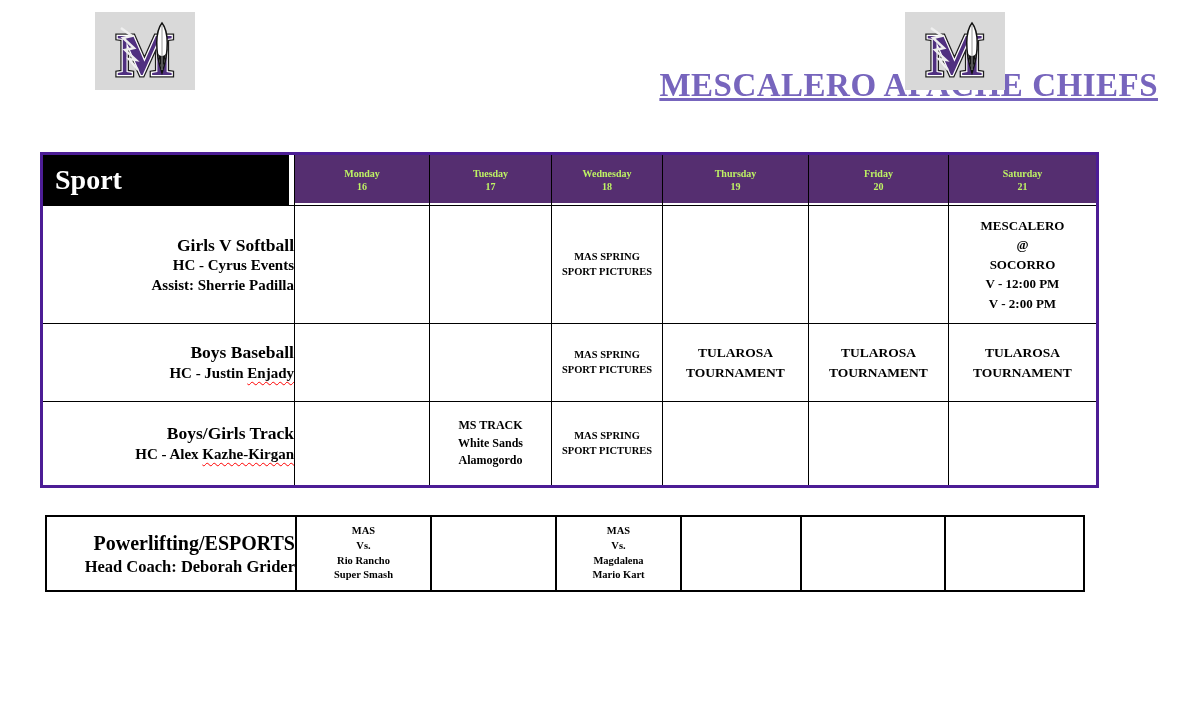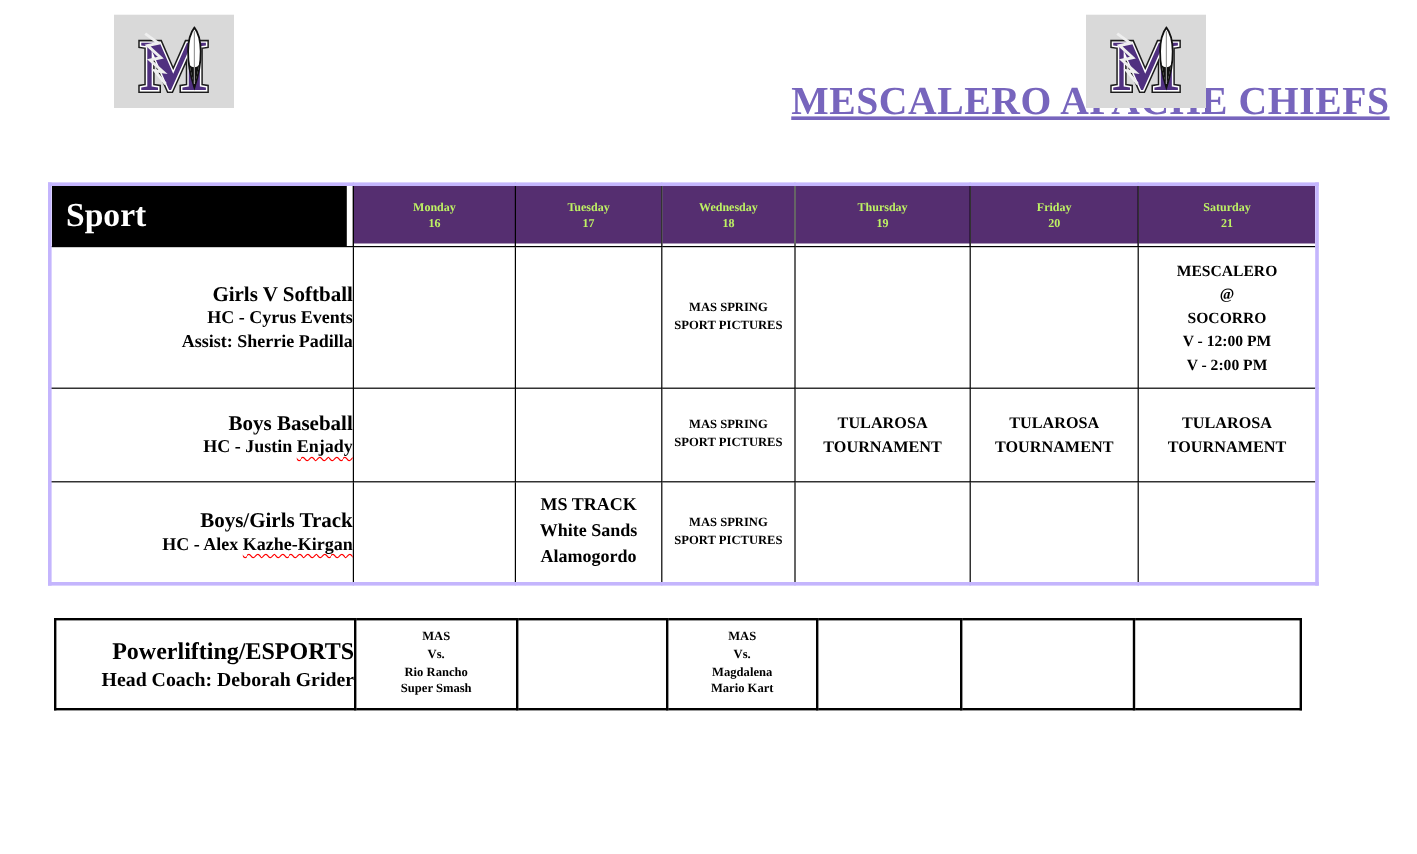--- a/index.html
+++ b/index.html
@@ -22,21 +22,21 @@
   }
   .team-name {
     width:1158px; text-align:right; margin-top:7px;
     font-size:33px; font-weight:bold; letter-spacing:.5px;
     color:var(--subtitle-purple,#7765BD);
     text-decoration:underline;
   }
 
   
   table { border-collapse:collapse; table-layout:fixed; background:#fff; }
-  .main  { margin-left:40px; width:1056px; border:3px solid #c4b5fd; }
+  .main  { margin-left:40px; width:1056px; border:3px solid #4c1d95; }
   .main th, .main td { border:1px solid #000; overflow:hidden; }
   .main thead tr { height:52px; }
 
   .sport-h {
     background:var(--sport-bg,#000); color:#fff; text-align:left;
     vertical-align:middle; padding-left:12px; font-size:28px; font-weight:bold;
     border-right:2px solid #000; border-bottom:3px solid #000;
     box-shadow:inset -5px 0 0 #fff;
   }
   .day-h {
@@ -50,21 +50,21 @@
   #main-tbody tr:nth-child(2){ height:78px; }
   #main-tbody tr:nth-child(3){ height:85px; }
   #main-tbody tr:nth-child(4){ height:82px; }
 
   .sport-cell { text-align:right; vertical-align:middle; padding-left:13px; }
   .sport-name { font-size:17.5px; font-weight:bold; line-height:1.3; }
   .coach-line { font-size:15px; font-weight:bold; line-height:1.3; }
 
   .day-cell { text-align:center; vertical-align:middle; font-weight:bold; }
   .day-cell.xs { font-size:10.5px; line-height:1.4; }
-  .day-cell.sm { font-size:15px;   line-height:1.45; }
+  .day-cell.sm { font-size:12px;   line-height:1.45; }
   .day-cell.md { font-size:13px;   line-height:1.5; }
   .day-cell.lg { font-size:13.5px; line-height:1.45; }
 
   .squiggle {
     text-decoration-line:underline;
     text-decoration-style:wavy;
     text-decoration-color:var(--squiggle-red,#FF0000);
     text-decoration-thickness:1px;
     text-underline-offset:3px;
   }

